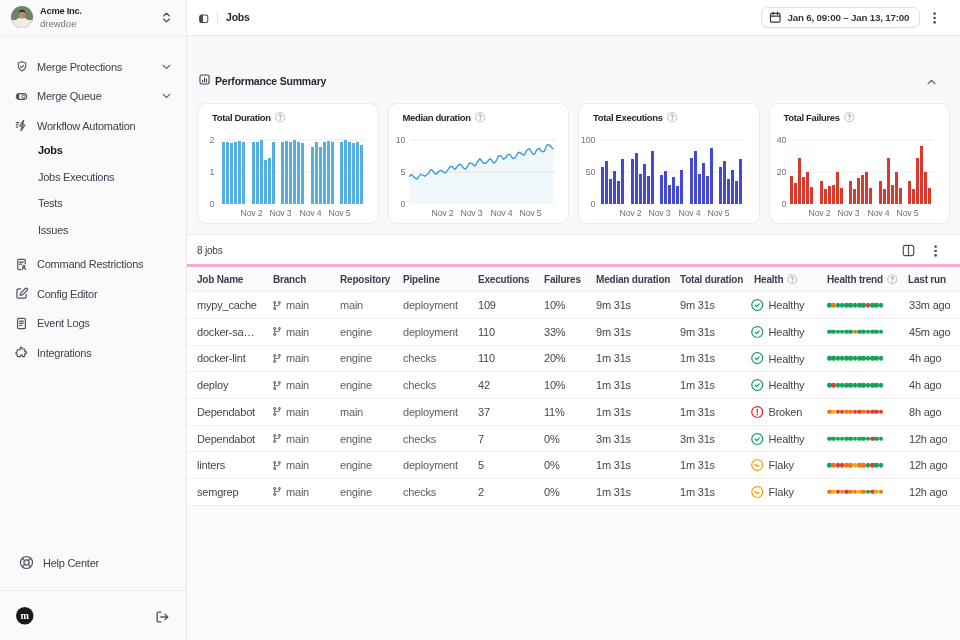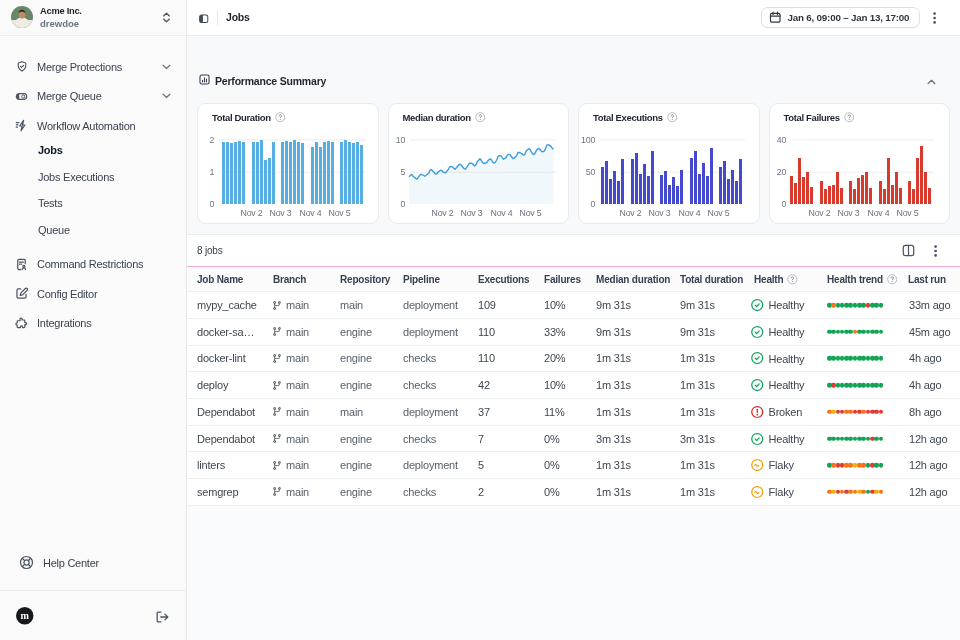--- a/index.html
+++ b/index.html
@@ -3,21 +3,21 @@
 <style>
 *{margin:0;padding:0;box-sizing:border-box;}
 html,body{width:960px;height:640px;overflow:hidden;}
 body{font-family:"Liberation Sans",sans-serif;background:#fff;position:relative;color:#374151;}
 svg{display:block;}
 
 #side{position:absolute;left:0;top:0;width:187px;height:640px;background:#fafafa;border-right:1px solid #e7e8ea;}
 #acct{position:absolute;left:0;top:0;width:186px;height:36px;border-bottom:1px solid #ededee;}
 #acct .av{position:absolute;left:11px;top:6px;}
 #acct .nm{position:absolute;left:40px;top:6px;font-size:9.3px;font-weight:700;color:#1f242c;letter-spacing:-0.25px;}
-#acct .hd{position:absolute;left:40px;top:18px;font-size:9.5px;color:#6b7280;font-weight:bold;}
+#acct .hd{position:absolute;left:40px;top:18px;font-size:9.5px;color:#6b7280;}
 #acct .ud{position:absolute;right:15px;top:12px;}
 .nav{position:absolute;left:0;top:52px;width:186px;}
 .ni{height:29.5px;display:flex;align-items:center;padding-left:15px;font-size:11px;letter-spacing:-0.25px;color:#3a4250;position:relative;}
 .ni .ic{width:13px;height:14px;margin-right:9px;display:flex;align-items:center;justify-content:center;}
 .ni .ch{position:absolute;right:15px;top:50%;transform:translateY(-50%);}
 .ni.act{font-weight:700;color:#111827;}
 .sub{height:26.7px;display:flex;align-items:center;padding-left:38px;font-size:11px;letter-spacing:-0.25px;color:#3a4250;}
 .sub.act{font-weight:700;color:#111827;}
 #help{position:absolute;left:0;top:548px;width:186px;height:29.5px;display:flex;align-items:center;padding-left:19px;font-size:11px;letter-spacing:-0.25px;color:#3a4250;}
 #help .ic{width:15px;height:15px;margin-right:9px;}
@@ -41,21 +41,21 @@
 #psh .ch{position:absolute;right:24px;top:14px;}
 #cards{position:absolute;left:10px;top:102.5px;width:753px;height:121px;display:flex;gap:9px;}
 .card{width:181.5px;height:121px;background:#fff;border:1px solid #e8eaed;border-radius:9px;position:relative;}
 .card .ct{position:absolute;left:14px;top:8px;font-size:9.5px;font-weight:700;color:#1f242c;letter-spacing:-0.35px;display:flex;align-items:center;}
 .card .ct svg{margin-left:4px;margin-top:0.5px;}
 
 .card .chart{position:absolute;left:0;top:28px;}
 .ax{font-size:8.8px;fill:#6b7280;font-family:"Liberation Sans",sans-serif;letter-spacing:-0.2px;}
 
 #tsec{position:absolute;left:0;top:234px;width:773px;height:271.5px;background:#fff;border-top:1px solid #e9eaec;}
-#ttool{position:absolute;left:0;top:0;width:773px;height:31.5px;border-bottom:1px solid #f9a8d4;}
+#ttool{position:absolute;left:0;top:0;width:773px;height:31.5px;border-bottom:3px solid #f9a8d4;}
 #ttool .cnt{position:absolute;left:10px;top:10px;font-size:10px;color:#374151;letter-spacing:-0.2px;}
 #ttool .i1{position:absolute;left:715px;top:9px;}
 #ttool .i2{position:absolute;left:747px;top:9px;}
 #thead{position:absolute;left:0;top:31.5px;width:773px;height:25.7px;background:#fbfbfc;border-bottom:1px solid #edeff1;font-size:10px;font-weight:700;color:#374151;letter-spacing:-0.2px;}
 #thead div{position:absolute;top:7.5px;white-space:nowrap;display:flex;align-items:center;gap:4px;}
 #tbody{position:absolute;left:0;top:57.2px;width:773px;}
 .row{position:absolute;left:0;width:773px;height:26.7px;border-bottom:1px solid #edeff1;font-size:11px;color:#3f4752;letter-spacing:-0.2px;}
 .row div{position:absolute;top:50%;transform:translateY(-50%);white-space:nowrap;}
 .row .mut{color:#555f6b;}
 .hl{display:flex;align-items:center;}
@@ -111,36 +111,42 @@
         </span></div>
 <div class="ni"><span class="ic">
           <svg width="13" height="13" viewBox="0 0 16 16" fill="none" stroke="#4b5563" stroke-width="1.5" stroke-linecap="round">
             <path d="M10.6 1.8L5.8 8.6h3l-1.4 5.6 4.8-6.8h-3l1.4-5.6z" stroke-linejoin="round"></path>
             <path d="M1.6 4.4h3.2M1.6 7.2h2.2M1.6 10h1.4"></path>
           </svg>
         </span>Workflow Automation</div>
 <div class="sub act" style="margin-top:-4px">Jobs</div>
 <div class="sub">Jobs Executions</div>
 <div class="sub">Tests</div>
-<div class="sub">Queue</div>
+<div class="sub">Issues</div>
 <div style="height:6px"></div>
 <div class="ni"><span class="ic">
           <svg width="13" height="13" viewBox="0 0 16 16" fill="none" stroke="#4b5563" stroke-width="1.5" stroke-linecap="round">
             <path d="M12.6 7V3.2c0-.8-.6-1.4-1.4-1.4H4.8c-.8 0-1.4.6-1.4 1.4v9.6c0 .8.6 1.4 1.4 1.4H7"></path>
             <path d="M5.6 5h4.8M5.6 7.6h2.6"></path>
             <circle cx="10.9" cy="10.3" r="1.2"></circle>
             <path d="M8.9 14.2c0-1.1.9-2 2-2s2 .9 2 2"></path>
           </svg>
         </span>Command Restrictions</div>
 <div class="ni"><span class="ic">
           <svg width="13" height="13" viewBox="0 0 16 16" fill="none" stroke="#4b5563" stroke-width="1.5" stroke-linecap="round">
             <path d="M7 2.4H4c-.9 0-1.6.7-1.6 1.6v8c0 .9.7 1.6 1.6 1.6h8c.9 0 1.6-.7 1.6-1.6V9"></path>
             <path d="M12.7 1.9a1.55 1.55 0 0 1 2.2 2.2L9.3 9.7l-2.9.7.7-2.9 5.6-5.6z" stroke-linejoin="round"></path>
           </svg>
         </span>Config Editor</div>
+<div class="ni"><span class="ic">
+          <svg width="13" height="13" viewBox="0 0 16 16" fill="none" stroke="#4b5563" stroke-width="1.5" stroke-linecap="round">
+            <rect x="3.2" y="1.8" width="9.6" height="12.4" rx="1.4"></rect>
+            <path d="M5.8 5h4.4M5.8 7.6h4.4M5.8 10.2h2.4"></path>
+          </svg>
+        </span>Event Logs</div>
 <div class="ni"><span class="ic">
           <svg width="13" height="13" viewBox="0 0 16 16" fill="none" stroke="#4b5563" stroke-width="1.5" stroke-linejoin="round">
             <path d="M6.2 2.8c0-.7.6-1.3 1.3-1.3s1.3.6 1.3 1.3v.9h2.4c.5 0 .9.4.9.9v2.2h.9c.7 0 1.3.6 1.3 1.3s-.6 1.3-1.3 1.3h-.9v2.7c0 .5-.4.9-.9.9H9.3v-.9c0-.7-.6-1.3-1.3-1.3s-1.3.6-1.3 1.3v.9H3.6c-.5 0-.9-.4-.9-.9V10h-.3c-.7 0-1.3-.6-1.3-1.3S1.7 7.4 2.4 7.4h.3V5.5c0-.5.4-.9.9-.9h2.6v-1.8z"></path>
           </svg>
         </span>Integrations</div>
 </div>
 <div id="help"><span class="ic">
         <svg width="15" height="15" viewBox="0 0 17 17" fill="none" stroke="#4b5563" stroke-width="1.4">
           <circle cx="8.5" cy="8.5" r="6.8"></circle>
           <circle cx="8.5" cy="8.5" r="2.9"></circle>

